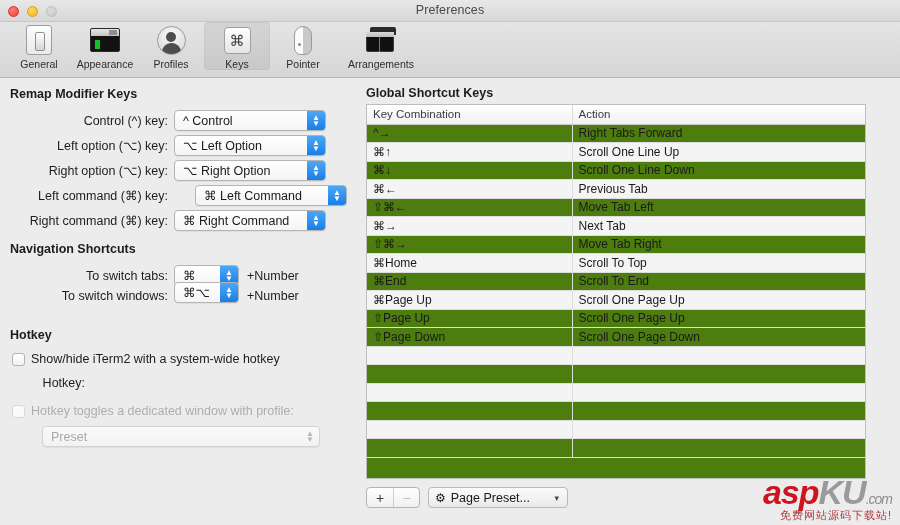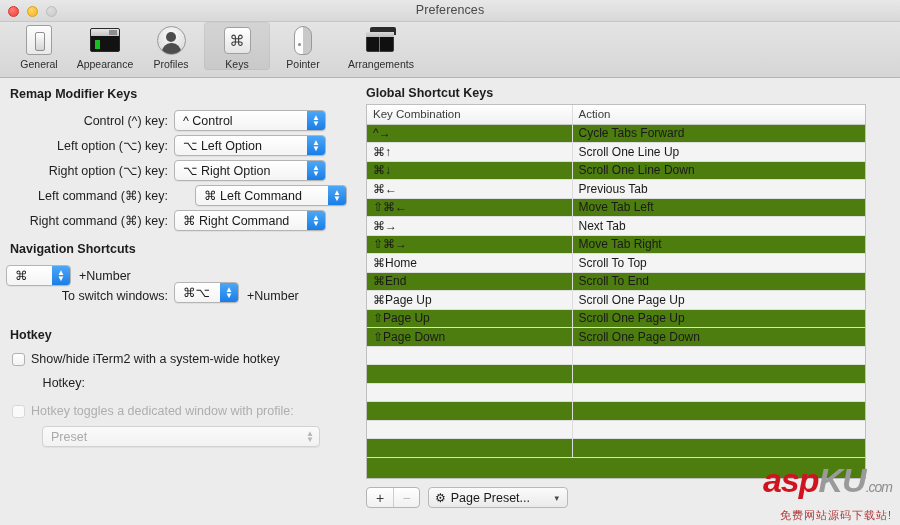--- a/index.html
+++ b/index.html
@@ -191,21 +191,21 @@
   }
   .preset .gear { font-size: 12px; margin-right: 5px; }
   .preset .chev { position: absolute; right: 8px; font-size: 9px; color: #4a4a4a; }
 
   
   .wm { position: absolute; right: 8px; bottom: 4px; text-align: right; line-height: 1; }
   .wm .l1 { font-size: 34px; font-weight: bold; font-style: italic; letter-spacing: -1px; }
   .wm .asp { color: #cf1420; }
   .wm .ku { color: #9a9a9a; }
   .wm .dotcom { color: #8d8d8d; font-size: 14px; font-weight: normal; font-style: italic; }
-  .wm .l2 { font-size: 11px; color: #b03a3a; margin-top: 13px; letter-spacing: 1px; }
+  .wm .l2 { font-size: 11px; color: #b03a3a; margin-top: 1px; letter-spacing: 1px; }
 </style>
 </head>
 <body>
 
 <div id="win">
 
   <div class="titlebar">
     <div class="lights">
       <div class="light l-red"></div>
       <div class="light l-yellow"></div>
@@ -315,20 +315,21 @@
         <span class="stepper">
             <span>▲</span>
             <span>▼</span>
           </span>
       </div>
     </div>
 
     <div class="section-title" style="position:absolute; left:10px; top:164px;">Navigation Shortcuts</div>
 
     <div class="row" style="left:0; top:187px;">
+      <div class="fld-label" style="width:168px">To switch tabs:</div>
       <div class="popup" style="width:65px; margin-left:6px">
         <span>⌘</span>
         <span class="stepper">
             <span>▲</span>
             <span>▼</span>
           </span>
       </div>
       <div class="suffix">+Number</div>
     </div>
     <div class="row" style="left:0; top:204px;align-items:flex-end;">
@@ -379,21 +380,21 @@
           </colgroup>
         <thead>
           <tr>
             <th>Key Combination</th>
             <th>Action</th>
           </tr>
         </thead>
         <tbody id="tbody">
             <tr>
               <td>^→</td>
-              <td>Cycle Tabs Forward</td>
+              <td>Right Tabs Forward</td>
             </tr>
             <tr class="alt">
               <td>⌘↑</td>
               <td>Scroll One Line Up</td>
             </tr>
             <tr>
               <td>⌘↓</td>
               <td>Scroll One Line Down</td>
             </tr>
             <tr class="alt">

